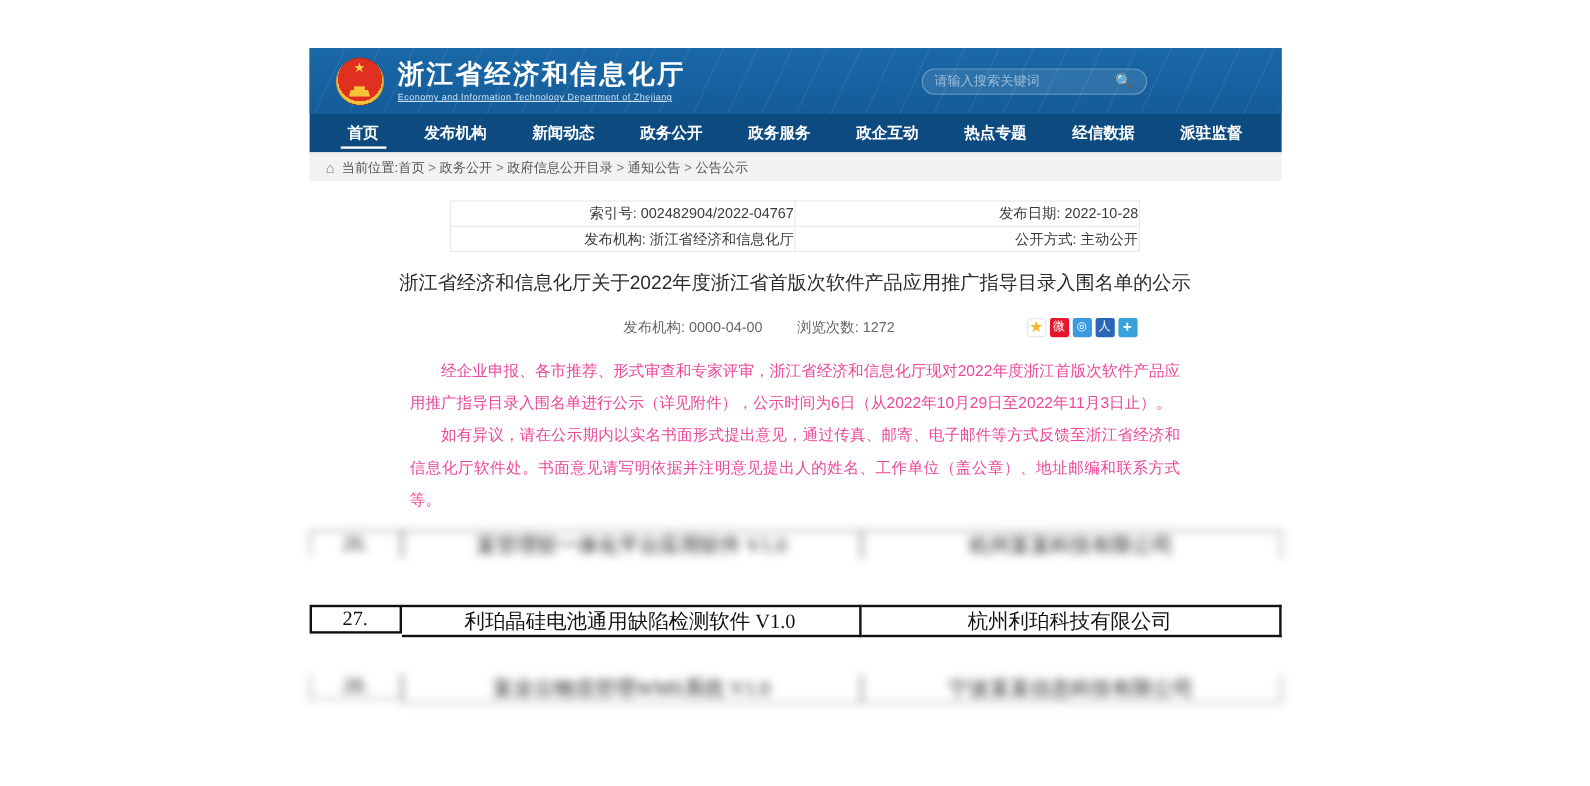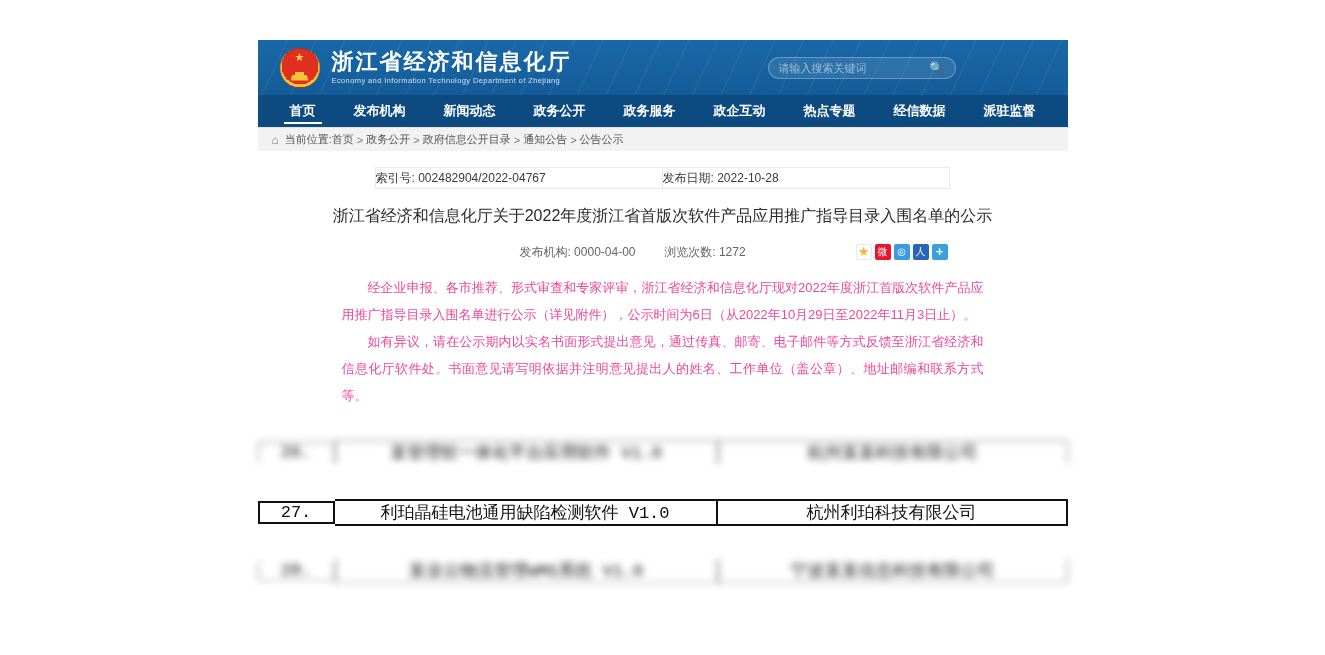--- a/index.html
+++ b/index.html
@@ -16,21 +16,21 @@
   .emblem { width:40px; height:40px; border-radius:50%;
             background:radial-gradient(circle at 50% 45%, #e03020 0 62%, #f5c33a 62% 72%, #e03020 72% 100%);
             position:relative; flex:0 0 auto; box-shadow:0 0 0 1px rgba(0,0,0,0.15) inset; }
   .emblem .star { position:absolute; top:4px; left:0; right:0; text-align:center;
                   color:#f9d44a; font-size:11px; line-height:11px; }
   .emblem .gate { position:absolute; bottom:7px; left:50%; transform:translateX(-50%);
                   width:18px; height:9px; background:#f5c33a;
                   clip-path:polygon(0 100%,10% 40%,25% 40%,25% 0,75% 0,75% 40%,90% 40%,100% 100%); }
   .hdr-titles { margin-left:12px; color:#fff; }
   .hdr-cn { font-size:22px; font-weight:bold; letter-spacing:2px; line-height:24px; }
-  .hdr-en { font-size:7.5px; color:#cfe2f2; letter-spacing:0.4px; margin-top:2px; }
+  .hdr-en { font-size:7.5px; color:#cfe2f2; letter-spacing:0.4px; margin-top:2px;text-decoration:underline; }
   .search { position:absolute; right:112px; top:50%; transform:translateY(-50%);
             width:188px; height:22px; border-radius:11px;
             background:rgba(255,255,255,0.10); border:1px solid rgba(255,255,255,0.28);
             display:flex; align-items:center; padding:0 10px;justify-content:flex-end; }
   .search input { flex:1; background:transparent; border:none; outline:none;
                   font-size:11px; color:#e8f1f9; }
   .search input::placeholder { color:#9dbdd9; }
   .search .mag { color:#bcd5ea; font-size:12px; line-height:12px; cursor:pointer; }
 
   
@@ -44,21 +44,21 @@
   
   .crumbbar { height:24px; background:#f2f2f2; border-top:1px solid #e6e6e6;
               display:flex; align-items:center; padding:0 14px; font-size:11px; color:#555; }
   .crumbbar .home { font-size:12px; margin-right:6px; color:#777; }
   .crumbbar a { color:#555; text-decoration:none; cursor:pointer; }
   .crumbbar .sep { margin:0 3px; color:#777; }
 
   
   .info-table { width:575px; margin:16px 0 0 117px; border:1px solid #e2e2e2;
                 border-collapse:collapse; font-size:12px; color:#3a3a3a; }
-  .info-table td { border:1px solid #e9e9e9; height:21px; padding:0 0 0 0; width:50%; }
+  .info-table td { border:1px solid #e9e9e9; height:21px; padding:0 0 0 0; width:50%;text-align:right; }
 
   
   .art-title { margin:14px auto 0 auto; max-width:665px; text-align:center;
                font-size:16px; font-weight:normal; color:#2b2b2b; line-height:26px; }
   .meta-row { position:relative; margin-top:15px; height:18px; font-size:12px; color:#666; }
   .meta-center { position:absolute; left:0; right:60px; text-align:center; }
   .meta-center .gap { display:inline-block; width:22px; }
   .share { position:absolute; right:120px; top:0; display:flex; gap:3px; }
   .sicon { width:16px; height:16px; border-radius:2px; display:flex; align-items:center;
            justify-content:center; font-size:10px; line-height:10px; color:#fff; cursor:pointer; }
@@ -67,21 +67,21 @@
   .sicon.tx   { background:#3a9be0; }
   .sicon.rr   { background:#2a66b7; }
   .sicon.more { background:#38a1db; font-size:13px; font-weight:bold; }
 
   .paras { margin:12px 84px 0 84px; font-size:13px; color:#ec4899; line-height:27px;
            text-align:justify; }
   .paras p { text-indent:2em; }
 
   
   .doc-table { margin-top:12px; width:810px; font-family:"Liberation Serif","DejaVu Serif",serif; }
-  .doc-row { display:flex; align-items:center;font-family:Liberation Mono, monospace; }
+  .doc-row { display:flex; align-items:flex-start; }
   .doc-row .c { display:flex; align-items:center; justify-content:center;
                 font-size:17px; color:#111; text-align:center; }
   .c-no   { width:77px; }
   .c-soft { width:383px; }
   .c-comp { flex:1; }
   .doc-row.blurred { filter:blur(3.5px); color:#222; }
   .doc-row.blurred .c { border:1px solid #777; border-bottom:none; }
   .doc-row.blurred.last .c { border-top:none; border-bottom:1px solid #999; }
   .doc-row.sharp .c { border:2px solid #111; }
   .doc-row.sharp .c-soft { border-left:none; border-right:2px solid #111; }
@@ -137,20 +137,24 @@
       <span class="sep">&gt;</span>
     <a>公告公示</a>
   </div>
 
   <table class="info-table">
     <tbody>
         <tr>
       <td><span>索引号:</span> <span>002482904/2022-04767</span></td>
       <td><span>发布日期:</span> <span>2022-10-28</span></td>
     </tr>
+    <tr>
+      <td><span>发布机构:</span> <span>浙江省经济和信息化厅</span></td>
+      <td><span>公开方式:</span> <span>主动公开</span></td>
+    </tr>
   </tbody>
     </table>
 
   <div class="art-title">浙江省经济和信息化厅关于2022年度浙江省首版次软件产品应用推广指导目录入围名单的公示</div>
 
   <div class="meta-row">
     <div class="meta-center">
       <span>发布机构:</span>
       <span>0000-04-00</span>
       <span class="gap"></span>

